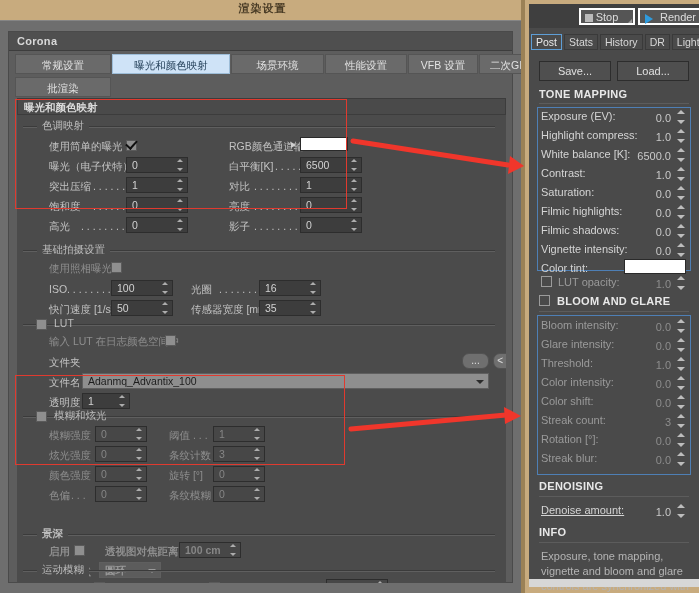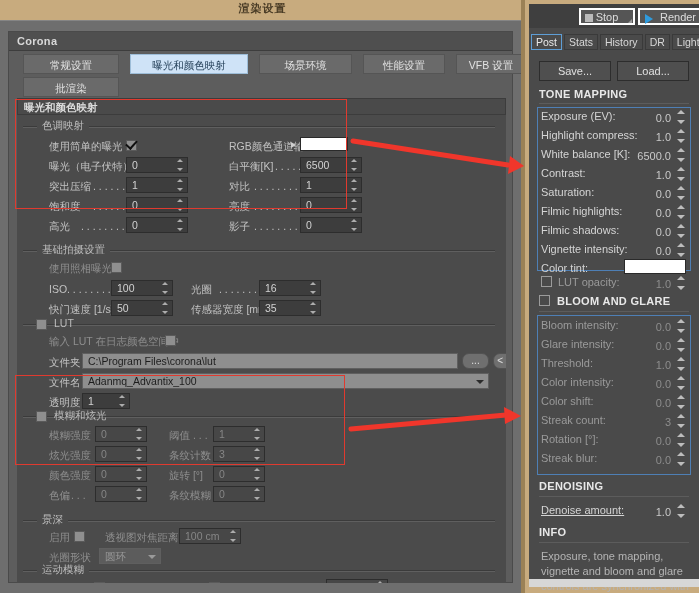--- a/index.html
+++ b/index.html
@@ -78,23 +78,23 @@
   }
   .corona-bar .label {
     position: absolute; left: 8px; top: 3px;
     font-size: 11px; font-weight: bold; color: #d9d9d9;
     letter-spacing: .3px;
   }
 
   
   .tabrow {
     position: absolute;
-    left: 14px; top: 22px;
+    left: 6px; top: 22px;
     display: flex;
-    gap: 11px;
+    gap: 1px;
   }
   .tabrow2 { top: 45px; }
   .tab {
     height: 20px;
     line-height: 20px;
     padding: 0 10px;
     background: #6a6a6a;
     border: 1px solid #555;
     color: #e2e2e2;
     font-size: 10.5px;
@@ -600,21 +600,20 @@
         <div class="fs" style="left:6px; top:202px; width:472px; height:88px;">
           <div class="fs-line"></div>
           <div class="fs-tick"></div>
           <div class="chk" style="left:13px; top:2px;"></div>
           <div class="fs-title" style="left:26px; background:transparent;">LUT</div>
 
           <div class="row-label dim" style="left:26px; top:18px;">输入 LUT 在日志颜色空间中</div>
           <div class="chk" style="left:142px; top:18px;"></div>
 
           <div class="row-label" style="left:26px; top:39px;">文件夹</div>
-          <div class="txtfield" style="left:59px; top:36px; width:376px;">C:\Program Files\corona\lut</div>
           <div class="btn-sm" style="left:439px; top:36px; width:27px;">...</div>
           <div class="btn-sm" style="left:470px; top:36px; width:37px;">&lt; 内置</div>
 
           <div class="row-label" style="left:26px; top:59px;">文件名</div>
           <div class="combo" style="left:59px; top:56px; width:407px;"><span>Adanmq_Advantix_100</span><span class="caret"></span></div>
 
           <div class="row-label" style="left:26px; top:79px;">透明度</div>
           <div class="spin" style="left:59px; top:76px; width:48px;"><span>1</span><span class="arrows">
                 <i class="up"></i>
                 <i class="dn"></i>
@@ -671,21 +670,21 @@
                 <i class="dn"></i>
               </span></div>
 
           <div class="row-label dim" style="left:146px; top:80px;">条纹模糊</div>
           <div class="spin dim" style="left:190px; top:77px; width:52px;"><span>0</span><span class="arrows">
                 <i class="up"></i>
                 <i class="dn"></i>
               </span></div>
         </div>
 
-        <div class="fs" style="left:6px; top:398px; width:472px; height:48px;">
+        <div class="fs" style="left:6px; top:412px; width:472px; height:48px;font-weight:bold;">
           <div class="fs-line"></div>
           <div class="fs-tick"></div>
           <div class="fs-title">景深</div>
 
           <div class="row-label dim" style="left:26px; top:18px;">启用</div>
           <div class="chk" style="left:51px; top:18px;"></div>
           <div class="row-label dim" style="left:82px; top:18px;">透视图对焦距离</div>
           <div class="spin dim" style="left:156px; top:15px; width:62px;"><span>100 cm</span><span class="arrows">
                 <i class="up"></i>
                 <i class="dn"></i>

